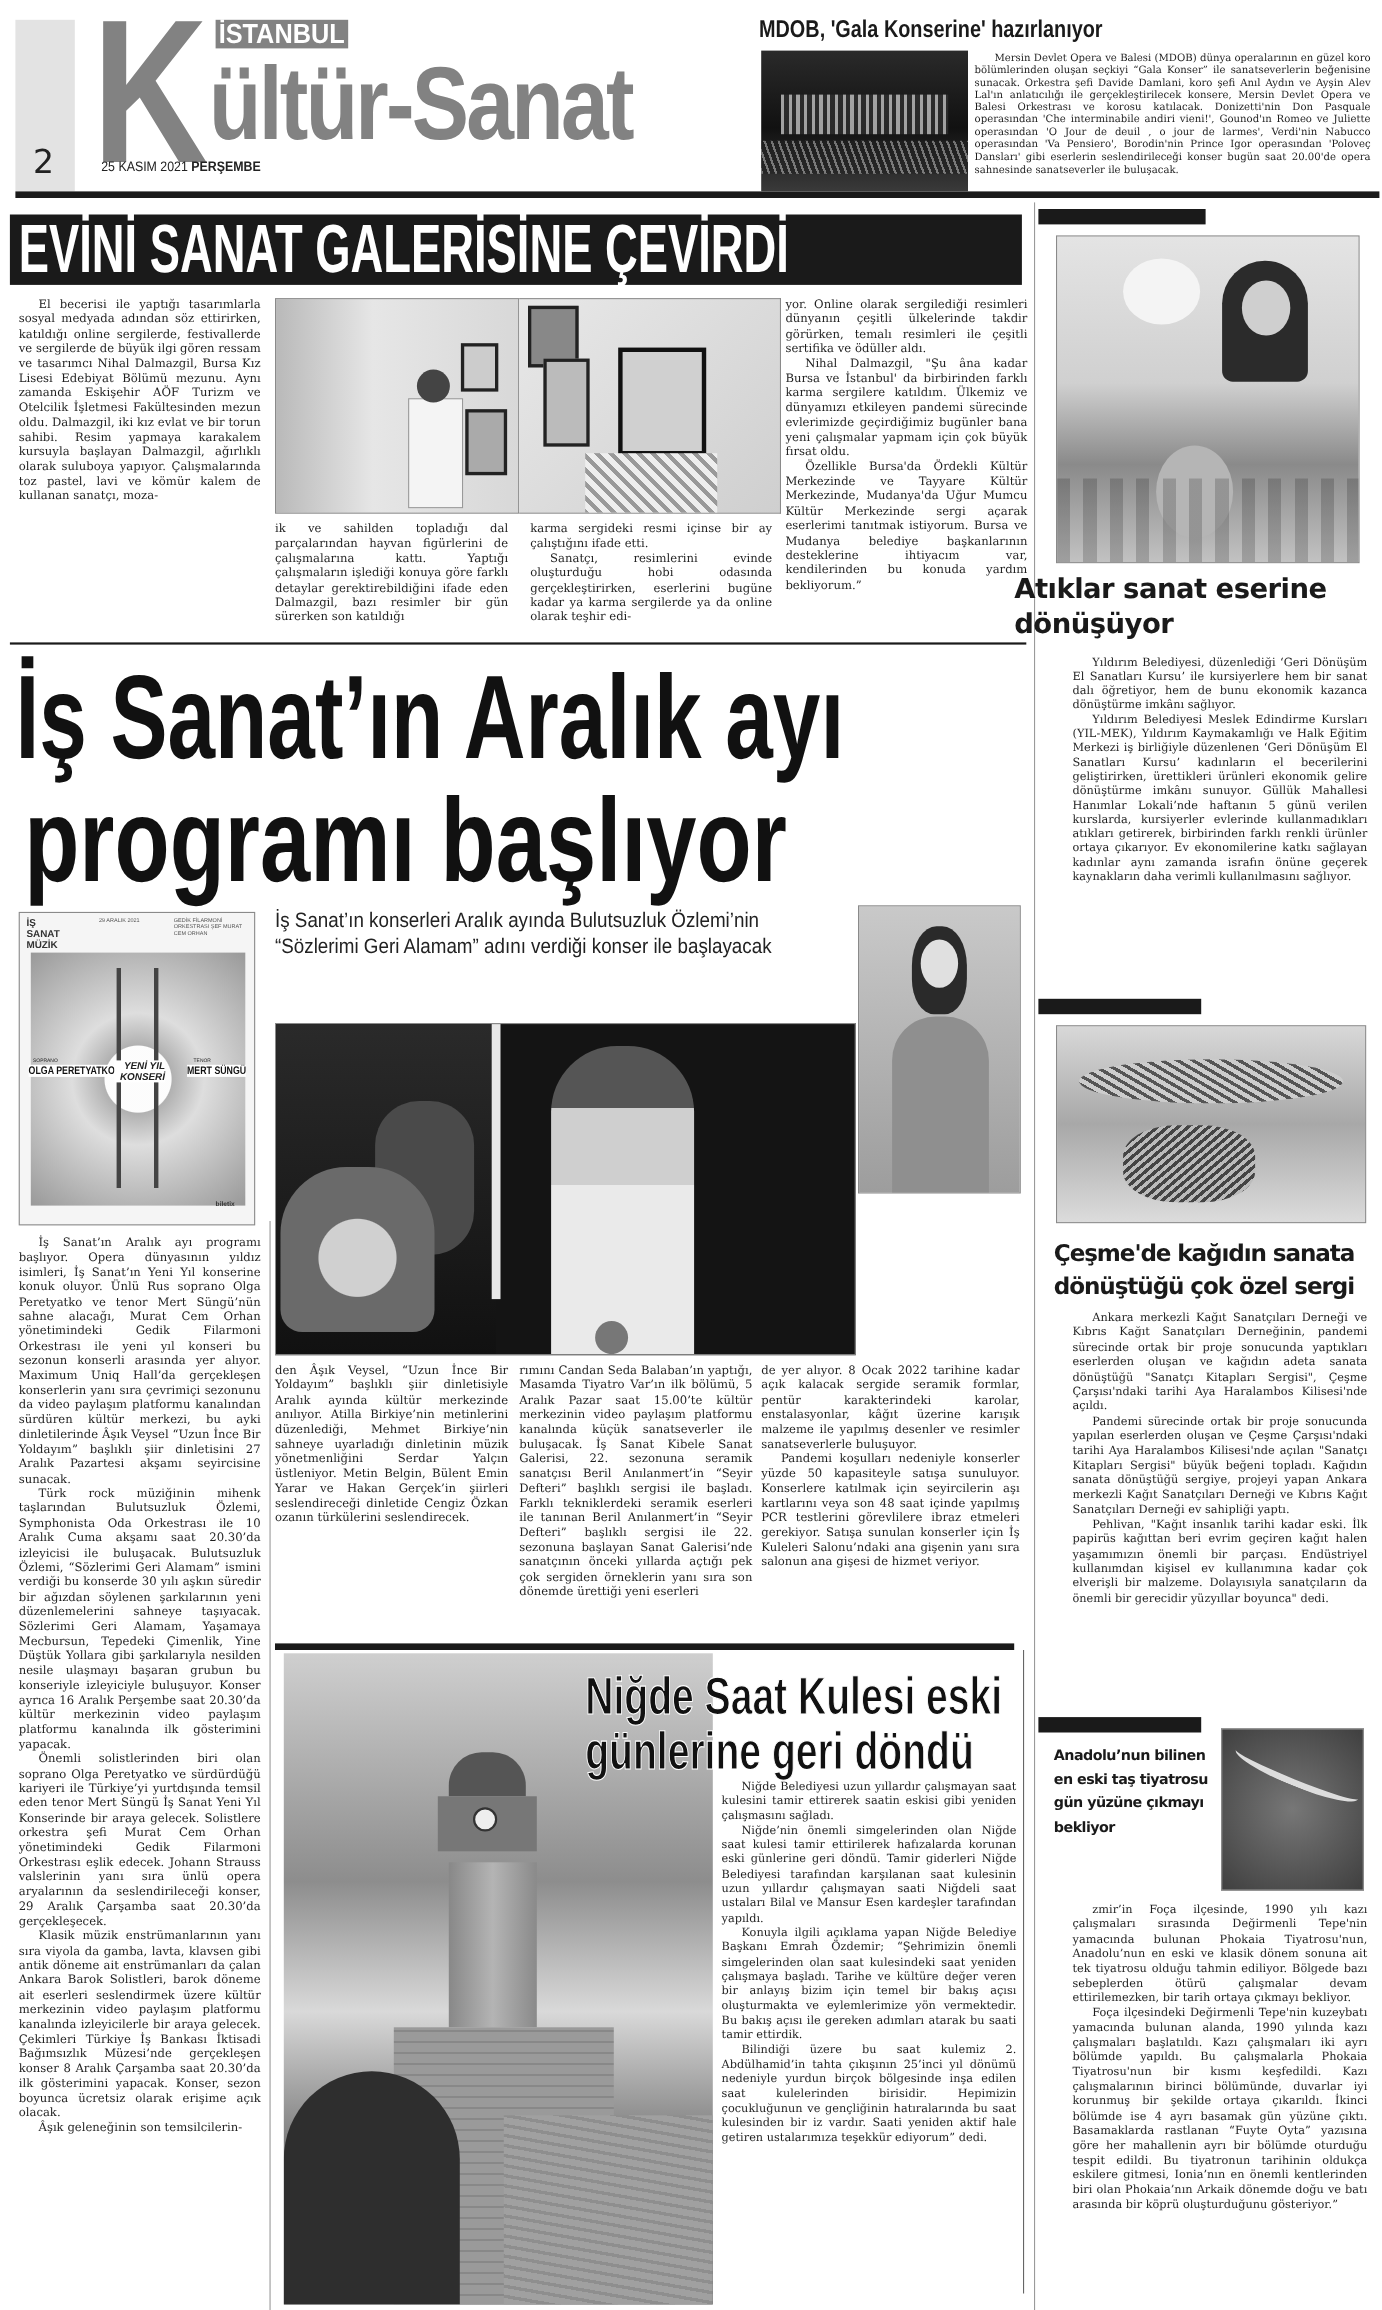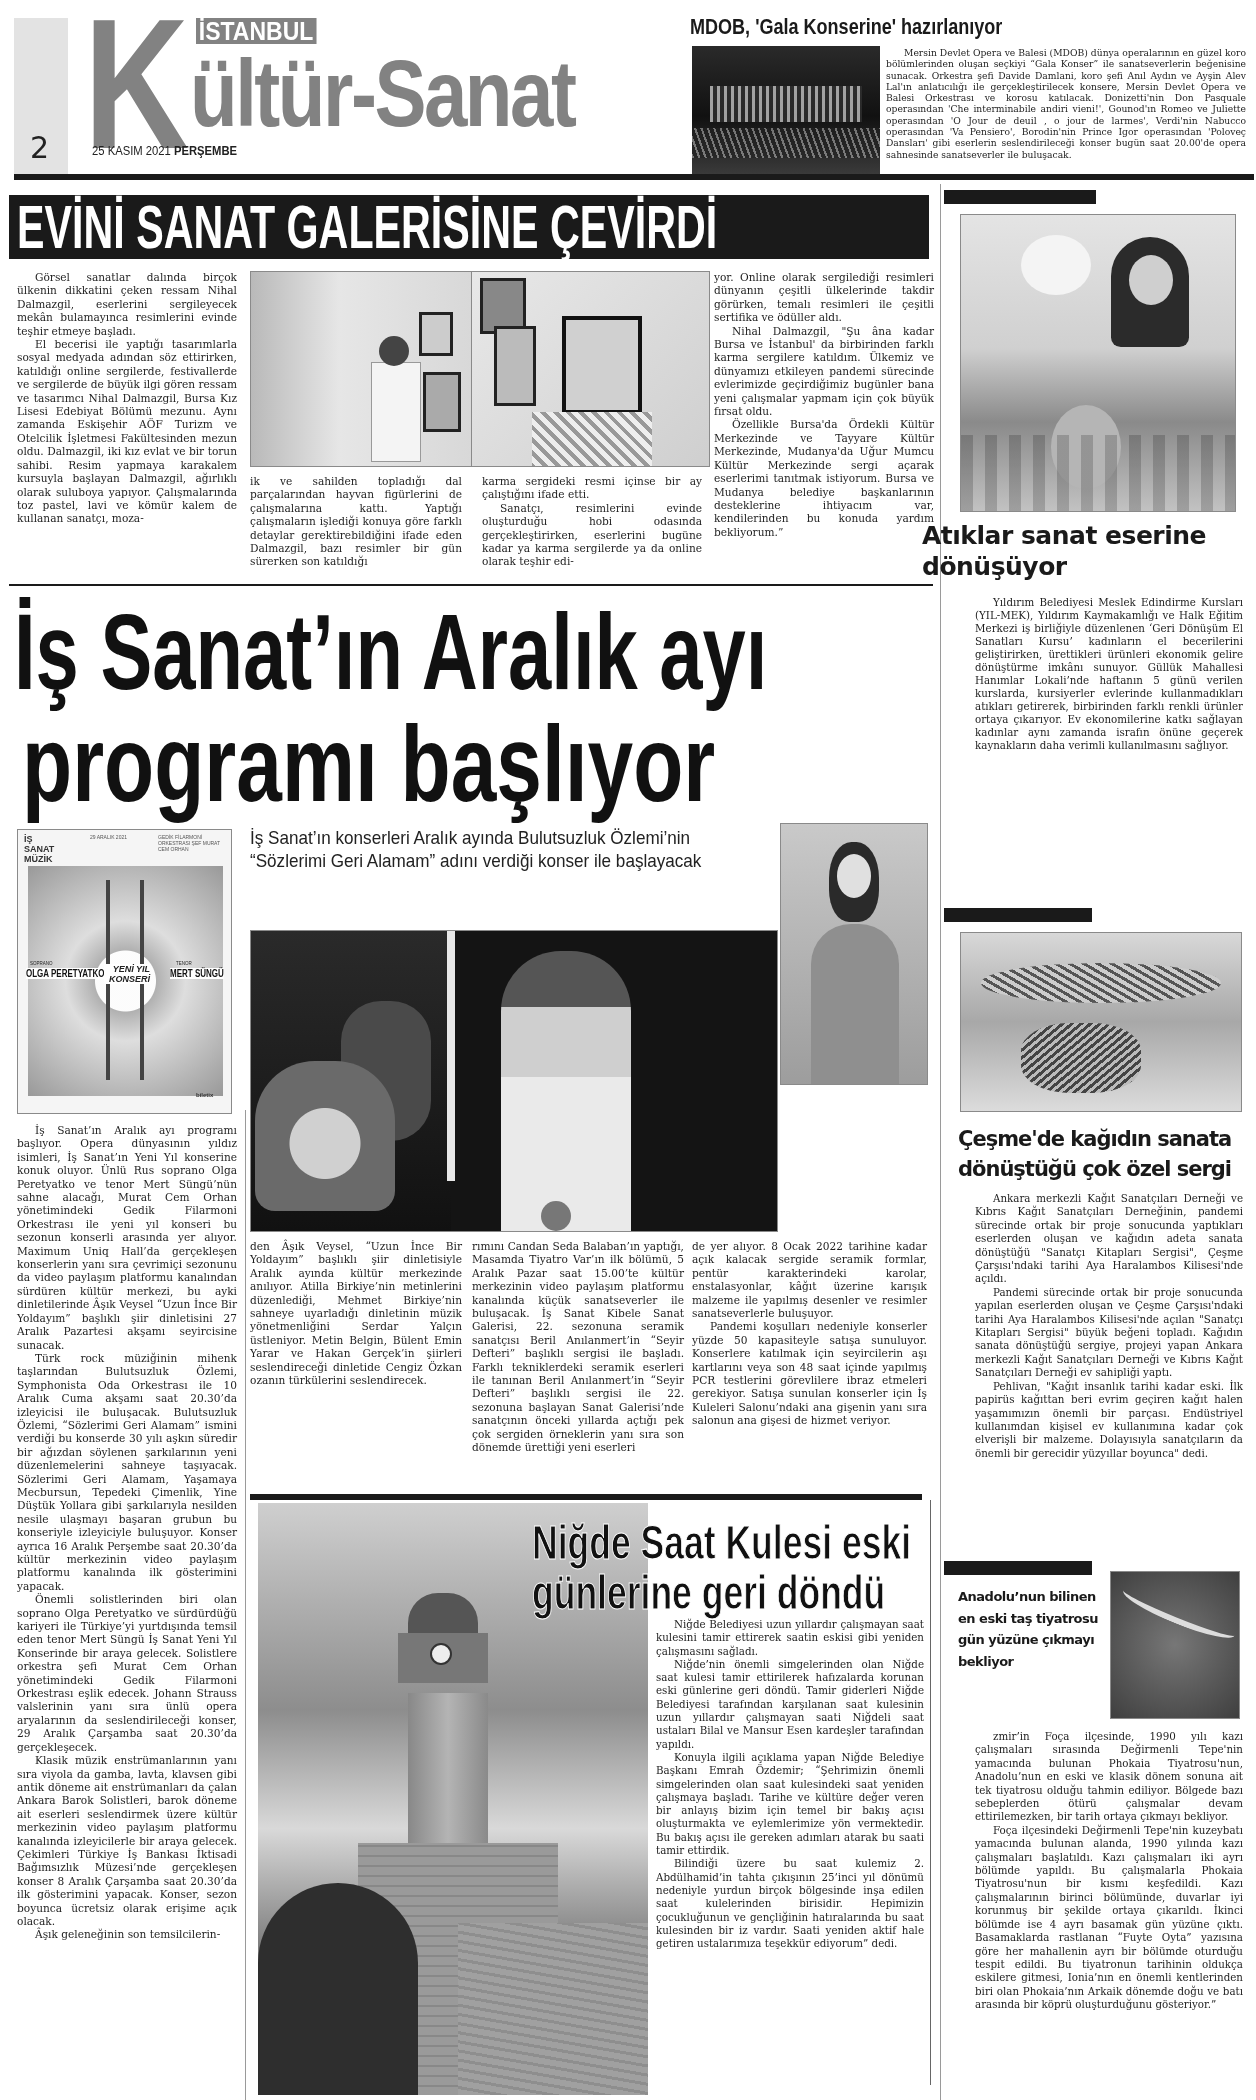--- a/index.html
+++ b/index.html
@@ -55,21 +55,20 @@
   <div style="position:absolute;left:168px;top:40px;width:34px;height:44px;border:3px solid #222;background:#ccc;"></div>
   <div style="position:absolute;left:172px;top:100px;width:38px;height:60px;border:3px solid #222;background:#aaa;"></div>
 </div>
 <div class="photo" style="left:472px; top:271px; width:238px; height:196px; background:linear-gradient(135deg,#e8e8e8,#cfcfcf); border-left:none;">
   <div style="position:absolute;left:8px;top:6px;width:46px;height:56px;border:3px solid #222;background:#888;"></div>
   <div style="position:absolute;left:22px;top:54px;width:42px;height:80px;border:3px solid #222;background:#bbb;"></div>
   <div style="position:absolute;left:90px;top:44px;width:80px;height:98px;border:4px solid #111;background:#d0d0d0;"></div>
   <div style="position:absolute;left:60px;top:140px;width:120px;height:56px;background:repeating-linear-gradient(45deg,#999 0 4px,#eee 4px 9px);"></div>
 </div>
 <div class="abs txt" style="left:17px; top:271px; width:220px;">
-  <p>Görsel sanatlar dalında birçok ülkenin dikkatini çeken ressam Nihal Dalmazgil, eserlerini sergileyecek mekân bulamayınca resimlerini evinde teşhir etmeye başladı.</p>
   <p>El becerisi ile yaptığı tasarımlarla sosyal medyada adından söz ettirirken, katıldığı online sergilerde, festivallerde ve sergilerde de büyük ilgi gören ressam ve tasarımcı Nihal Dalmazgil, Bursa Kız Lisesi Edebiyat Bölümü mezunu. Aynı zamanda Eskişehir AÖF Turizm ve Otelcilik İşletmesi Fakültesinden mezun oldu. Dalmazgil, iki kız evlat ve bir torun sahibi. Resim yapmaya karakalem kursuyla başlayan Dalmazgil, ağırlıklı olarak suluboya yapıyor. Çalışmalarında toz pastel, lavi ve kömür kalem de kullanan sanatçı, moza-</p>
 </div>
 <div class="abs txt" style="left:250px; top:475px; width:212px;">
   <p style="text-indent:0">ik ve sahilden topladığı dal parçalarından hayvan figürlerini de çalışmalarına kattı. Yaptığı çalışmaların işlediği konuya göre farklı detaylar gerektirebildiğini ifade eden Dalmazgil, bazı resimler bir gün sürerken son katıldığı</p>
 </div>
 <div class="abs txt" style="left:482px; top:475px; width:220px;">
   <p style="text-indent:0">karma sergideki resmi içinse bir ay çalıştığını ifade etti.</p>
   <p>Sanatçı, resimlerini evinde oluşturduğu hobi odasında gerçekleştirirken, eserlerini bugüne kadar ya karma sergilerde ya da online olarak teşhir edi-</p>
 </div>
 <div class="abs txt" style="left:714px; top:271px; width:220px;">
@@ -82,20 +81,21 @@
 <div class="blackbar" style="left:944px; top:190px; width:152px;"></div>
 <div class="photo" style="left:960px; top:214px; width:276px; height:298px; background:linear-gradient(180deg,#e4e4e4 0%,#d0d0d0 45%,#8a8a8a 70%,#c2c2c2 100%);">
   <div style="position:absolute;left:150px;top:22px;width:78px;height:110px;border-radius:40px 40px 10px 10px;background:#2b2b2b;"></div>
   <div style="position:absolute;left:168px;top:40px;width:44px;height:50px;border-radius:50%;background:#cfcfcf;"></div>
   <div style="position:absolute;left:60px;top:20px;width:70px;height:60px;border-radius:50%;background:#f4f4f4;"></div>
   <div style="position:absolute;left:90px;top:190px;width:70px;height:84px;border-radius:50%;background:#b5b5b5;"></div>
   <div style="position:absolute;left:0;top:220px;width:276px;height:78px;background:repeating-linear-gradient(90deg,rgba(0,0,0,.18) 0 12px,transparent 12px 24px);"></div>
 </div>
 <div class="abs side-head" style="left:922px; top:520px; width:290px; font-size:25px; line-height:31px;">Atıklar sanat eserine dönüşüyor</div>
 <div class="abs txt" style="left:975px; top:596px; width:268px; font-size:10.3px; line-height:13px;">
+  <p>Yıldırım Belediyesi, düzenlediği ‘Geri Dönüşüm El Sanatları Kursu’ ile kursiyerlere hem bir sanat dalı öğretiyor, hem de bunu ekonomik kazanca dönüştürme imkânı sağlıyor.</p>
   <p>Yıldırım Belediyesi Meslek Edindirme Kursları (YIL-MEK), Yıldırım Kaymakamlığı ve Halk Eğitim Merkezi iş birliğiyle düzenlenen ‘Geri Dönüşüm El Sanatları Kursu’ kadınların el becerilerini geliştirirken, ürettikleri ürünleri ekonomik gelire dönüştürme imkânı sunuyor. Güllük Mahallesi Hanımlar Lokali’nde haftanın 5 günü verilen kurslarda, kursiyerler evlerinde kullanmadıkları atıkları getirerek, birbirinden farklı renkli ürünler ortaya çıkarıyor. Ev ekonomilerine katkı sağlayan kadınlar aynı zamanda israfın önüne geçerek kaynakların daha verimli kullanılmasını sağlıyor.</p>
 </div>
 
 <div class="blackbar" style="left:944px; top:908px; width:148px;"></div>
 <div class="photo" style="left:960px; top:932px; width:282px; height:180px; background:linear-gradient(180deg,#d8d8d8 0%,#a8a8a8 50%,#dcdcdc 100%);">
   <div style="position:absolute;left:20px;top:30px;width:240px;height:40px;border-radius:50%;background:repeating-linear-gradient(30deg,#555 0 3px,#ccc 3px 7px);"></div>
   <div style="position:absolute;left:60px;top:90px;width:120px;height:70px;border-radius:40%;background:repeating-linear-gradient(-40deg,#444 0 3px,#bbb 3px 6px);"></div>
 </div>
 <div class="abs side-head" style="left:958px; top:1124px; width:290px; font-size:21px; line-height:30px; letter-spacing:-1px;">Çeşme'de kağıdın sanata dönüştüğü çok özel sergi</div>
 <div class="abs txt" style="left:975px; top:1192px; width:268px; font-size:10.3px; line-height:13.4px;">

